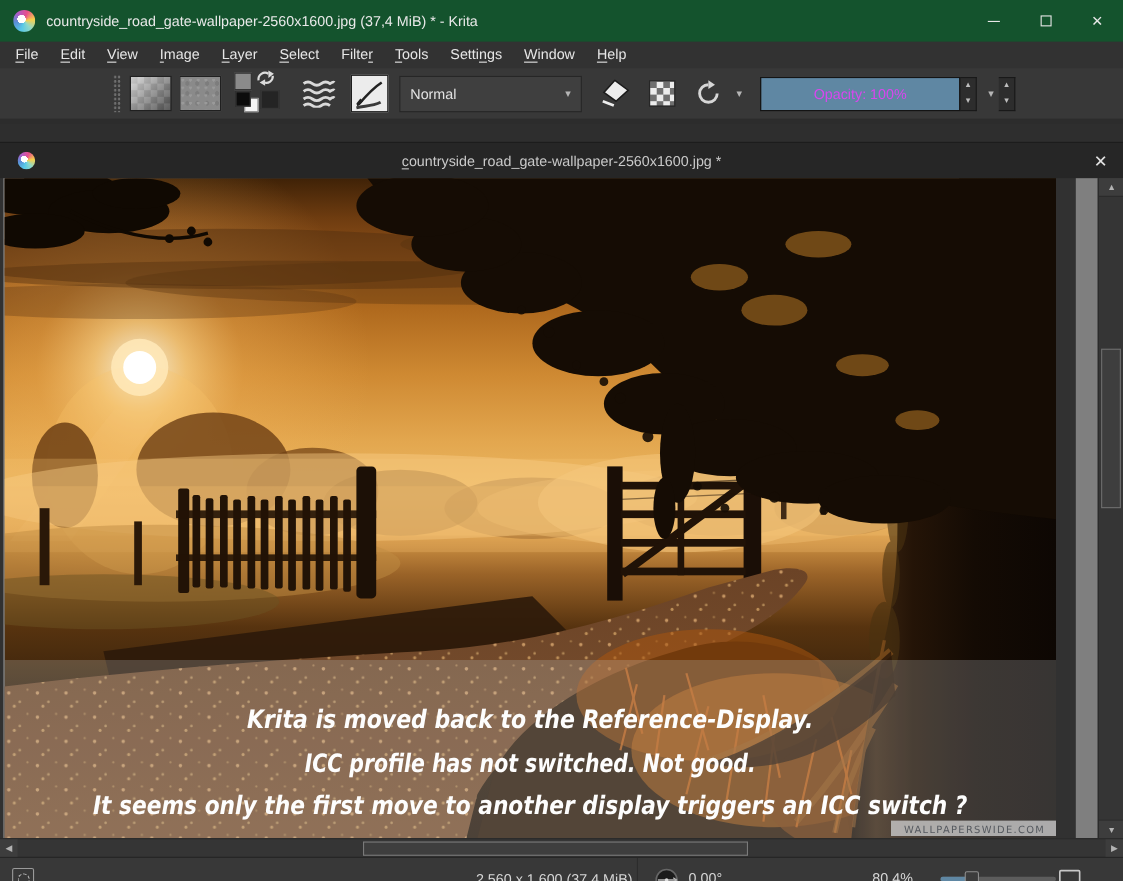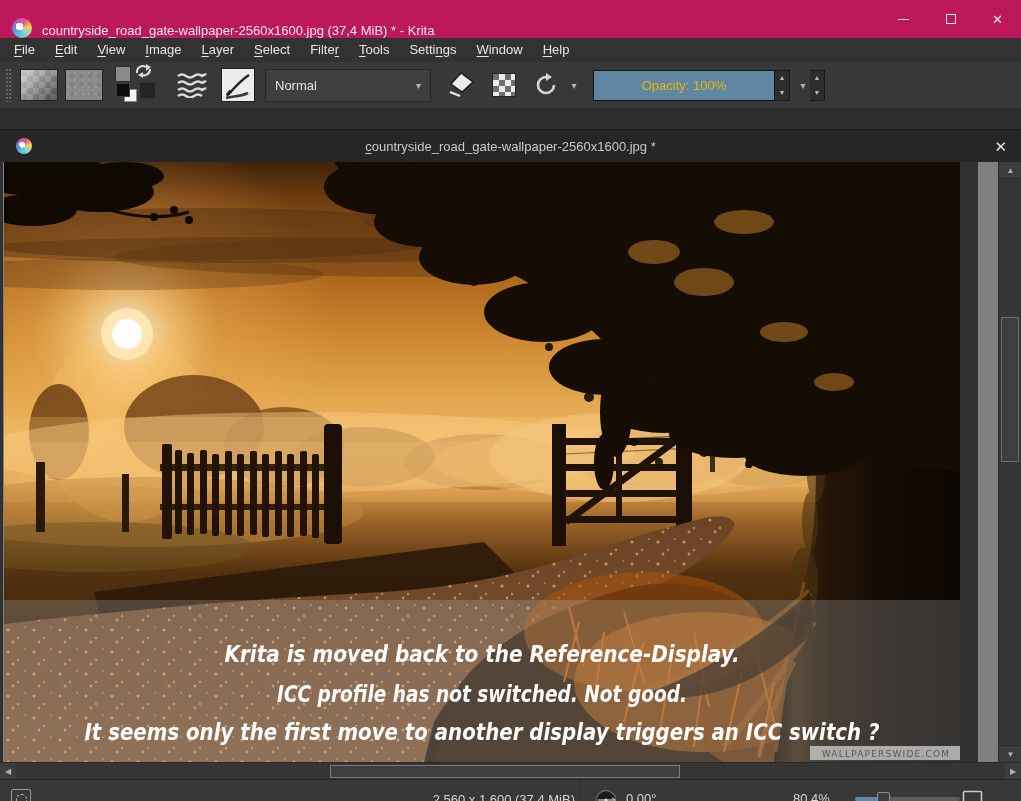--- a/index.html
+++ b/index.html
@@ -1,38 +1,38 @@
 <!DOCTYPE html>
 <html><head>
 <meta charset="utf-8">
 <style>
   html,body{margin:0;padding:0;background:#1e1e1e;}
   *{box-sizing:border-box;}
   .window{position:relative;width:1021px;height:801px;background:#2e2e2e;
     font-family:"Liberation Sans",sans-serif;color:#e4e4e4;overflow:hidden;}
 
   
-  .titlebar{height:38px;background:#be185d;display:flex;align-items:flex-end;}
+  .titlebar{height:38px;background:#14532d;display:flex;align-items:center;}
   .klogo{width:20px;height:20px;border-radius:50%;margin:0 10px 0 12px;flex:0 0 auto;
     background:radial-gradient(circle at 38% 42%, #ffffff 0 22%, rgba(255,255,255,0) 23%),
       conic-gradient(from 20deg,#e84f8a,#f7cf4a,#8fd9c8,#57c8e8,#5a8fd6,#b05ac8,#e84f8a);}
   .title-text{font-size:13px;color:#e9e9e9;white-space:nowrap;}
   .win-controls{margin-left:auto;display:flex;height:38px;}
   .win-btn{width:47px;height:38px;display:flex;align-items:center;justify-content:center;color:#e8e8e8;}
   .min-glyph{width:11px;height:1px;background:#e8e8e8;display:block;}
   .max-glyph{width:10px;height:10px;border:1px solid #e8e8e8;display:block;}
   .close-glyph{font-size:13px;line-height:1;}
 
   
   .menubar{height:24px;background:#323232;display:flex;align-items:center;padding-left:4px;font-size:13px;}
   .menu-item{padding:0 10px;color:#e6e6e6;line-height:24px;}
   .menu-item u{text-underline-offset:2px;}
 
   
-  .toolbar{height:46px;background:#383838;display:flex;align-items:center;}
+  .toolbar{height:46px;background:#383838;display:flex;align-items:center;justify-content:center;}
   .thandle{width:7px;height:34px;margin-left:5px;
     background:radial-gradient(circle,#6f6f6f 1px,transparent 1.4px) 0 0/3.5px 4px;}
   .swatch{width:38px;height:32px;border:1px solid #202020;}
   .swatch.gradient{margin-left:8px;
     background:linear-gradient(135deg,rgba(255,255,255,.65),rgba(40,40,40,.55)),
       repeating-conic-gradient(#9b9b9b 0 25%,#6e6e6e 0 50%);background-size:auto,12px 12px;}
   .swatch.pattern{margin-left:7px;background:
     radial-gradient(circle at 30% 40%,#9a9a9a 0 20%,transparent 21%),
     radial-gradient(circle at 70% 65%,#7d7d7d 0 22%,transparent 23%),#8a8a8a;background-size:7px 7px,9px 9px,auto;}
   .fgbg{position:relative;width:46px;height:40px;margin-left:10px;}
@@ -42,21 +42,21 @@
   .fgbg .blacksq{position:absolute;left:3px;top:18px;width:14px;height:14px;background:#0c0c0c;border:1px solid #3d3d3d;}
   .fgbg svg{position:absolute;left:21px;top:-2px;}
   .iconbtn{display:flex;align-items:center;justify-content:center;background:transparent;}
   .combo{width:166px;height:33px;margin-left:10px;background:#3f3f3f;border:1px solid #262626;
     display:flex;align-items:center;padding:0 9px;font-size:13px;color:#e2e2e2;}
   .combo .dd{margin-left:auto;color:#b5b5b5;font-size:10px;}
   .ddbtn{width:14px;margin-left:6px;color:#b5b5b5;font-size:10px;text-align:center;}
   .kslider{position:relative;height:31px;background:#1e1e1e;border:1px solid #141414;overflow:hidden;}
   .kslider .fill{position:absolute;top:0;left:0;bottom:0;background:#5f87a3;}
   .kslider .lbl{position:relative;z-index:1;display:flex;height:100%;align-items:center;justify-content:center;
-    font-size:13px;color:#eab308;white-space:nowrap;}
+    font-size:13px;color:#d946ef;white-space:nowrap;}
   .op-slider{width:182px;margin-left:12px;}
   .op-slider .fill{width:100%;}
   .size-slider{width:160px;margin-left:12px;}
   .size-slider .fill{width:37%;}
   .spin{width:15px;height:31px;background:#2d2d2d;border:1px solid #191919;border-left:none;
     display:flex;flex-direction:column;}
   .spin div{flex:1;display:flex;align-items:center;justify-content:center;font-size:7px;color:#bdbdbd;}
 
   
   .spacer{height:4px;background:#2c2c2c;}

